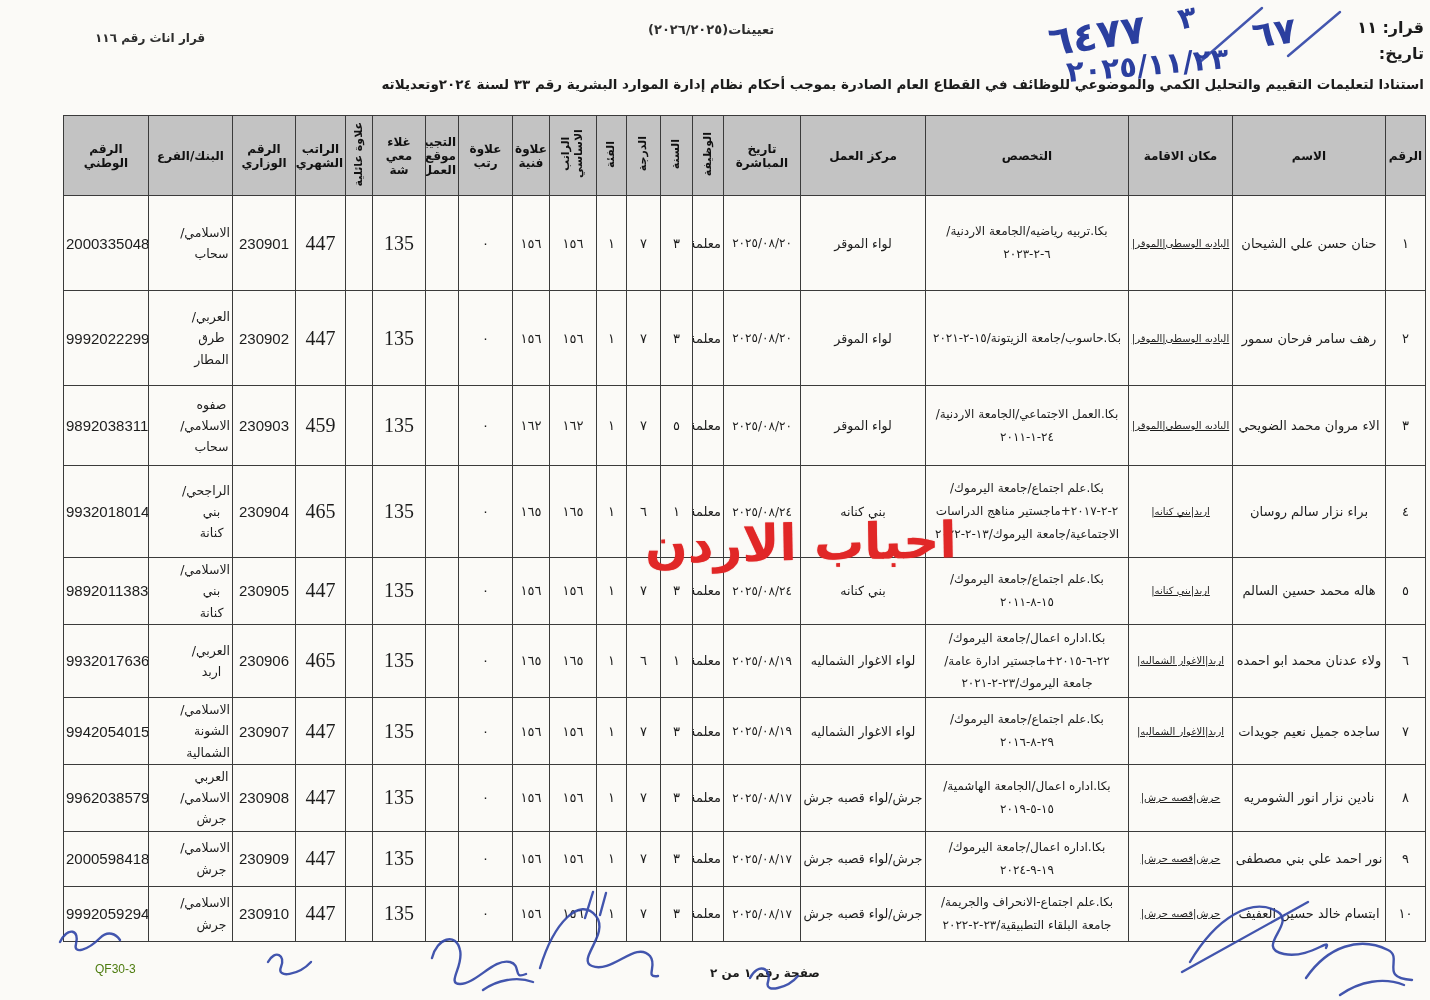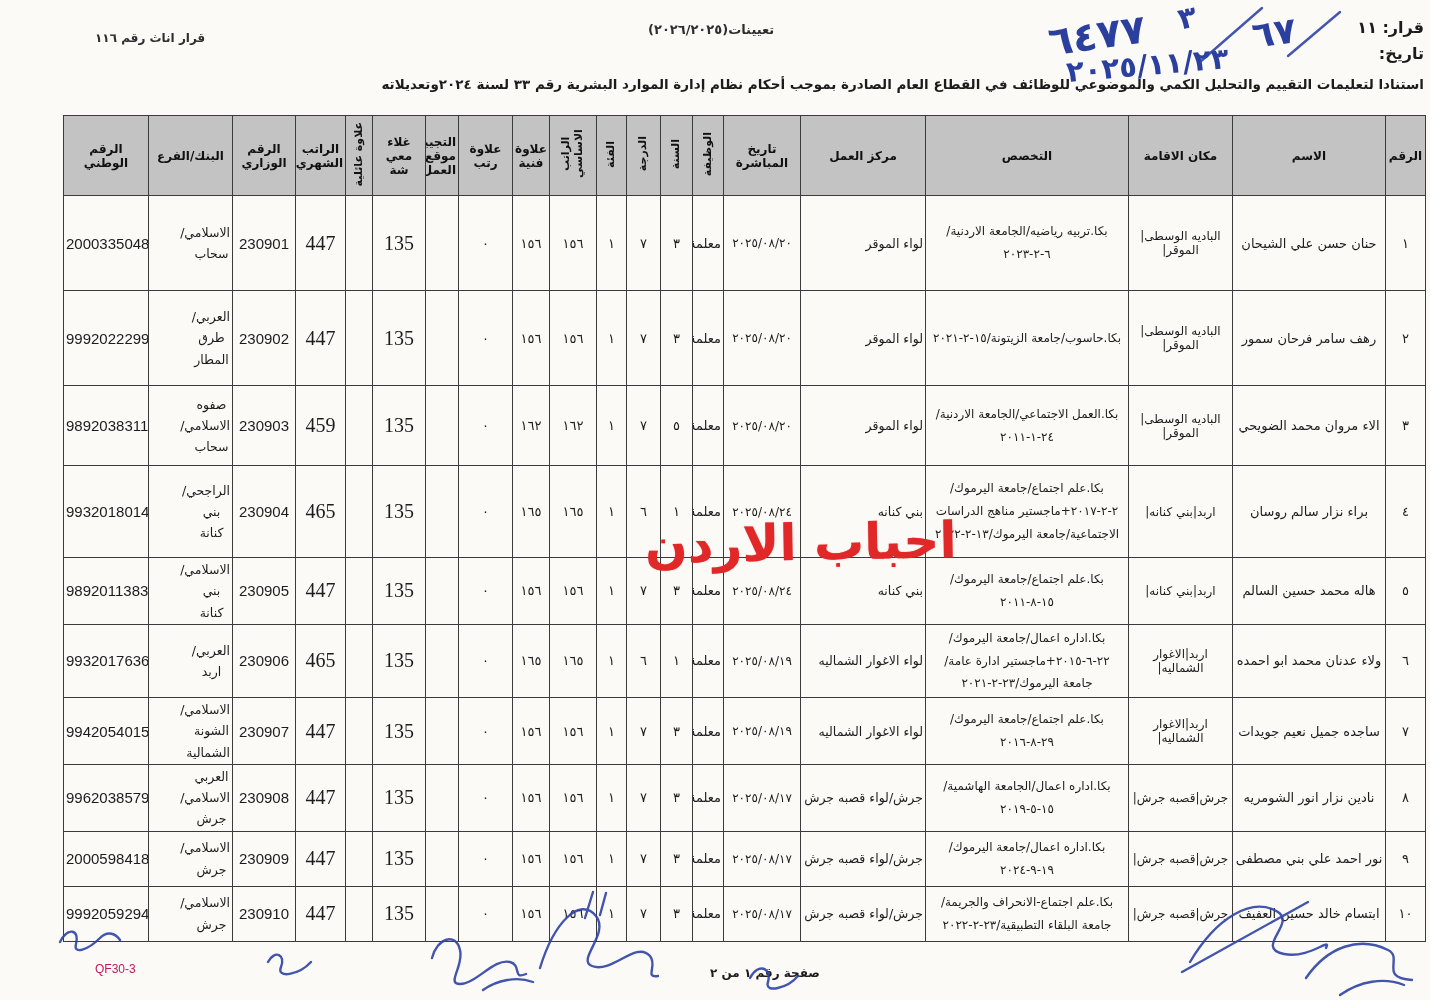--- a/index.html
+++ b/index.html
@@ -22,33 +22,33 @@
   .hw-67{left:1252px;top:12px;font-size:36px;transform:rotate(-8deg);letter-spacing:3px;}
   .hw-date{left:1066px;top:48px;font-size:29px;transform:rotate(-5deg);direction:rtl;letter-spacing:4px;}
   
   .table-wrap{left:63px;top:115px;}
   table{border-collapse:collapse;table-layout:fixed;direction:rtl;width:1362px;}
   th,td{border:1px solid #3b3b3b;text-align:center;vertical-align:middle;padding:1px 2px;overflow:hidden;}
   th{background:#c3c3c3;font-size:12px;font-weight:bold;color:#111;}
   .vt{writing-mode:vertical-rl;transform:rotate(180deg);display:inline-block;font-size:11px;line-height:1.15;max-height:74px;}
   td{font-size:13px;}
   td.name{font-size:13px;}
-  td.res{font-size:12px;}
+  td.res{font-size:10px;text-decoration:underline;}
   td.spec{font-size:12px;line-height:1.9;padding:2px 4px;}
-  td.wc{font-size:12.5px;text-align:right;}
+  td.wc{font-size:12.5px;}
   td.date{font-size:12px;}
   td.bank{font-size:12.5px;line-height:1.7;padding-left:44px;}
   td.west{font-family:Liberation Sans, sans-serif;font-size:15px;direction:ltr;}
   td.west-s{font-family:"Liberation Serif",serif;font-size:20px;direction:ltr;}
   
   .watermark{left:645px;top:514px;font-size:50px;font-weight:bold;color:#e12727;
     direction:rtl;transform:rotate(-1deg);letter-spacing:2px;pointer-events:none;
     text-shadow:0 0 1px rgba(225,39,39,.6);}
   
-  .footer-left{left:95px;top:962px;font-size:12px;color:#be185d;font-family:"Liberation Sans",sans-serif;}
+  .footer-left{left:95px;top:962px;font-size:12px;color:#4d7c0f;font-family:"Liberation Sans",sans-serif;}
   .footer-center{left:710px;top:966px;font-size:12px;font-weight:bold;direction:rtl;}
   
   .sig-overlay{left:0;top:0;width:1430px;height:1000px;pointer-events:none;}
 </style>
 </head>
 <body>
 
 <div class="abs note-left">قرار اناث رقم ١١٦</div>
 <div class="abs note-center">تعيينات(٢٠٢٦/٢٠٢٥)</div>
 

